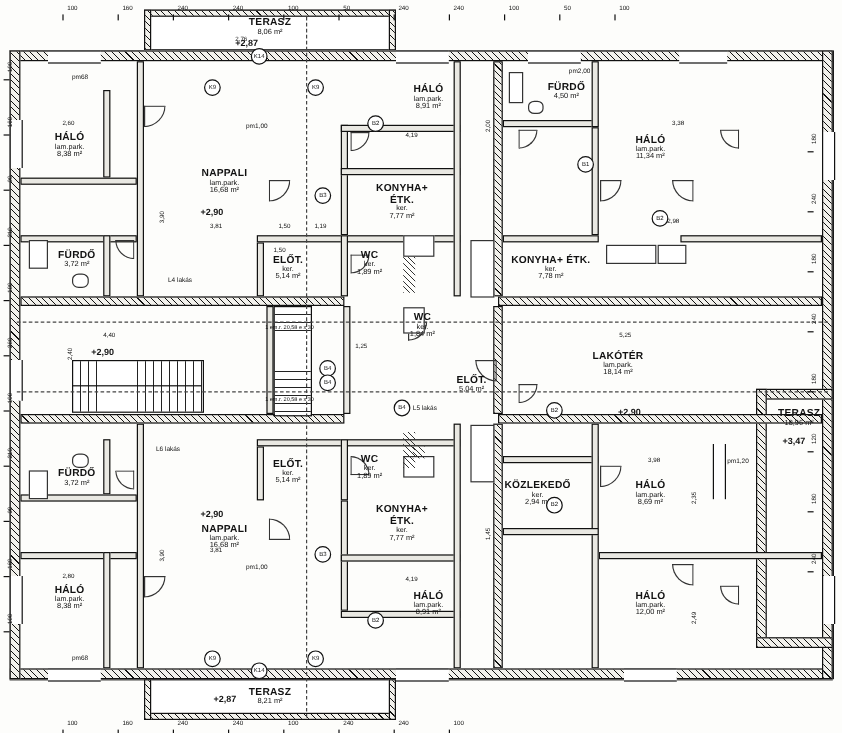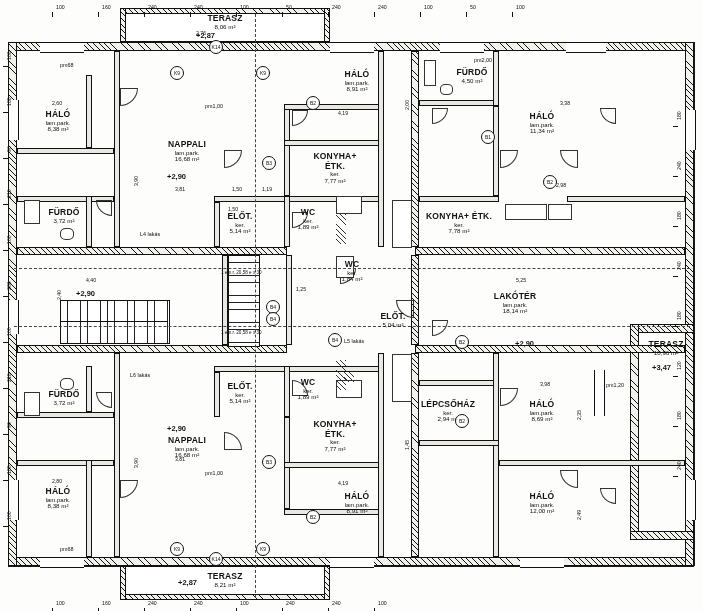--- a/index.html
+++ b/index.html
@@ -304,21 +304,21 @@
       <div class="nm">WC</div>
       <div class="sub">ker.</div>
       <div class="ar">1,89 m²</div>
     </div>
     <div class="room" style="left: 307px; top: 420px; width: 56px;">
       <div class="nm">KONYHA+ ÉTK.</div>
       <div class="sub">ker.</div>
       <div class="ar">7,77 m²</div>
     </div>
     <div class="room" style="left: 420px; top: 400px; width: 56px;">
-      <div class="nm">LÉPCSŐHÁZ</div>
+      <div class="nm">KÖZLEKEDŐ</div>
       <div class="sub">ker.</div>
       <div class="ar">2,94 m²</div>
     </div>
     <div class="room" style="left: 514px; top: 400px; width: 56px;">
       <div class="nm">HÁLÓ</div>
       <div class="sub">lam.park.</div>
       <div class="ar">8,69 m²</div>
     </div>
     <div class="room" style="left: 28px; top: 487px; width: 60px;">
       <div class="nm">HÁLÓ</div>

